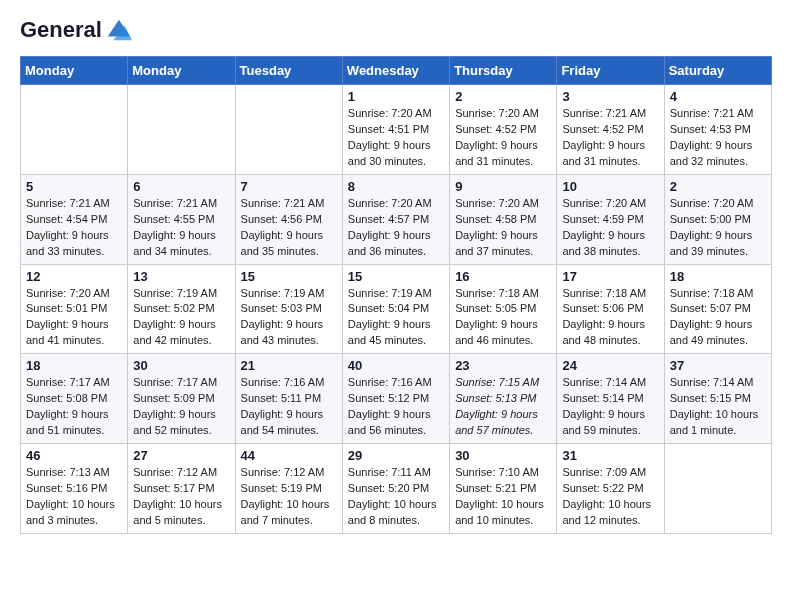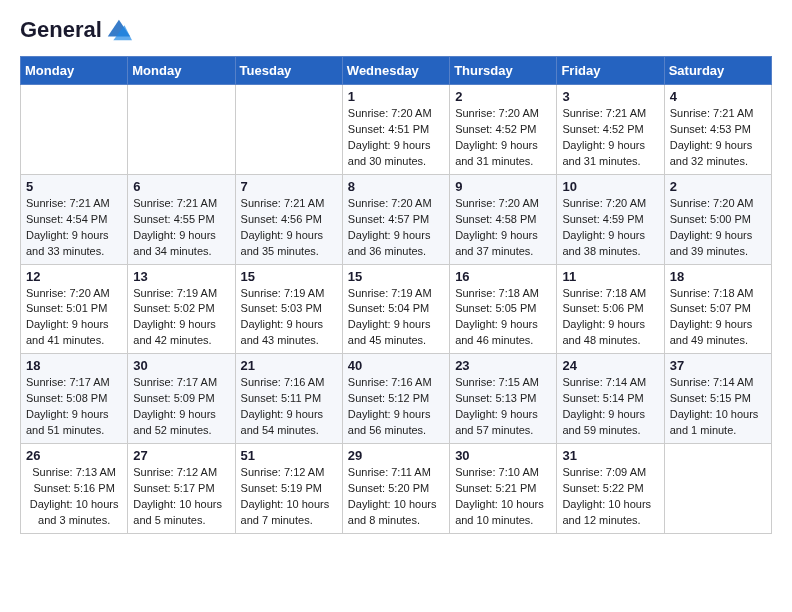--- a/index.html
+++ b/index.html
@@ -233,21 +233,21 @@
 and 45 minutes.</div>
           </td>
           <td>
             <div class="day-number">16</div>
             <div class="day-info" style="white-space: pre-line;">Sunrise: 7:18 AM
 Sunset: 5:05 PM
 Daylight: 9 hours
 and 46 minutes.</div>
           </td>
           <td>
-            <div class="day-number">11</div>
+            <div class="day-number">17</div>
             <div class="day-info" style="white-space: pre-line;">Sunrise: 7:18 AM
 Sunset: 5:06 PM
 Daylight: 9 hours
 and 48 minutes.</div>
           </td>
           <td>
             <div class="day-number">18</div>
             <div class="day-info" style="white-space: pre-line;">Sunrise: 7:18 AM
 Sunset: 5:07 PM
 Daylight: 9 hours
@@ -278,21 +278,21 @@
           </td>
           <td>
             <div class="day-number">40</div>
             <div class="day-info" style="white-space: pre-line;">Sunrise: 7:16 AM
 Sunset: 5:12 PM
 Daylight: 9 hours
 and 56 minutes.</div>
           </td>
           <td>
             <div class="day-number">23</div>
-            <div class="day-info" style="white-space: pre-line;">Sunrise: 7:15 AM
+            <div class="day-info" style="white-space: pre-line; font-style: italic;">Sunrise: 7:15 AM
 Sunset: 5:13 PM
 Daylight: 9 hours
 and 57 minutes.</div>
           </td>
           <td>
             <div class="day-number">24</div>
             <div class="day-info" style="white-space: pre-line;">Sunrise: 7:14 AM
 Sunset: 5:14 PM
 Daylight: 9 hours
 and 59 minutes.</div>
@@ -300,35 +300,35 @@
           <td>
             <div class="day-number">37</div>
             <div class="day-info" style="white-space: pre-line;">Sunrise: 7:14 AM
 Sunset: 5:15 PM
 Daylight: 10 hours
 and 1 minute.</div>
           </td>
         </tr>
         <tr>
           <td>
-            <div class="day-number">26</div>
-            <div class="day-info" style="white-space: pre-line; text-align: center;">Sunrise: 7:13 AM
+            <div class="day-number">46</div>
+            <div class="day-info" style="white-space: pre-line;">Sunrise: 7:13 AM
 Sunset: 5:16 PM
 Daylight: 10 hours
 and 3 minutes.</div>
           </td>
           <td>
             <div class="day-number">27</div>
             <div class="day-info" style="white-space: pre-line;">Sunrise: 7:12 AM
 Sunset: 5:17 PM
 Daylight: 10 hours
 and 5 minutes.</div>
           </td>
           <td>
-            <div class="day-number">51</div>
+            <div class="day-number">44</div>
             <div class="day-info" style="white-space: pre-line;">Sunrise: 7:12 AM
 Sunset: 5:19 PM
 Daylight: 10 hours
 and 7 minutes.</div>
           </td>
           <td>
             <div class="day-number">29</div>
             <div class="day-info" style="white-space: pre-line;">Sunrise: 7:11 AM
 Sunset: 5:20 PM
 Daylight: 10 hours

